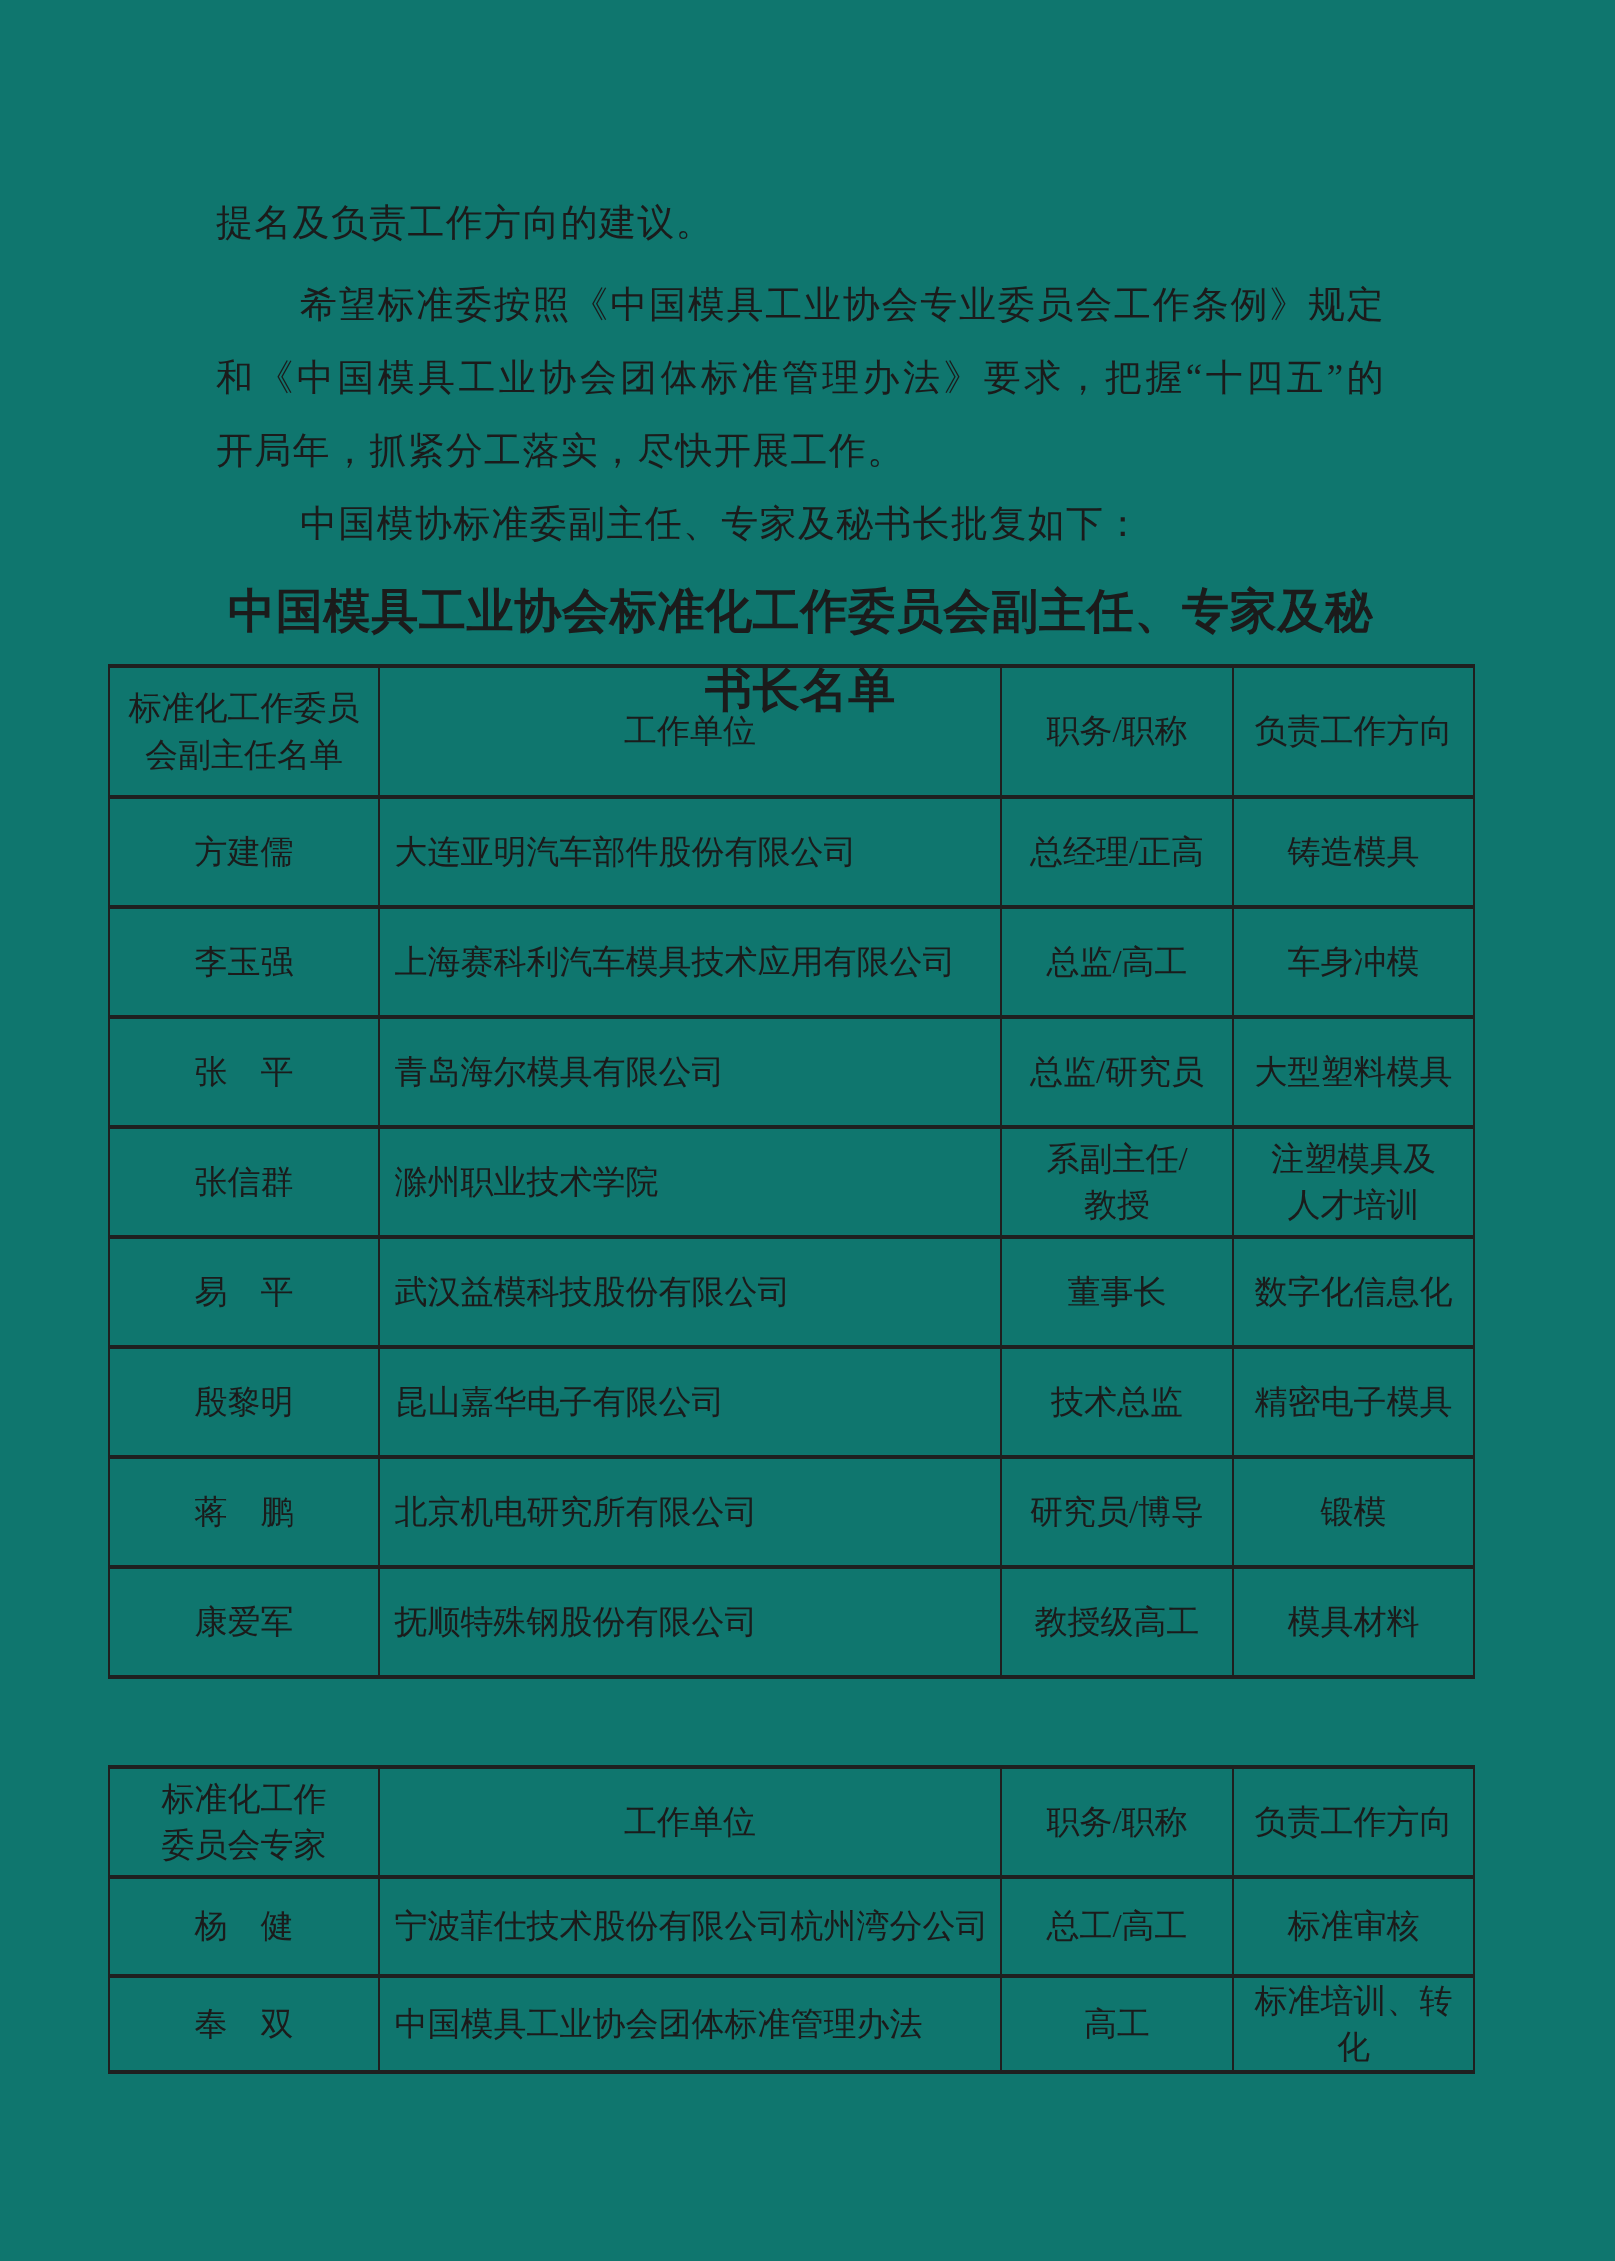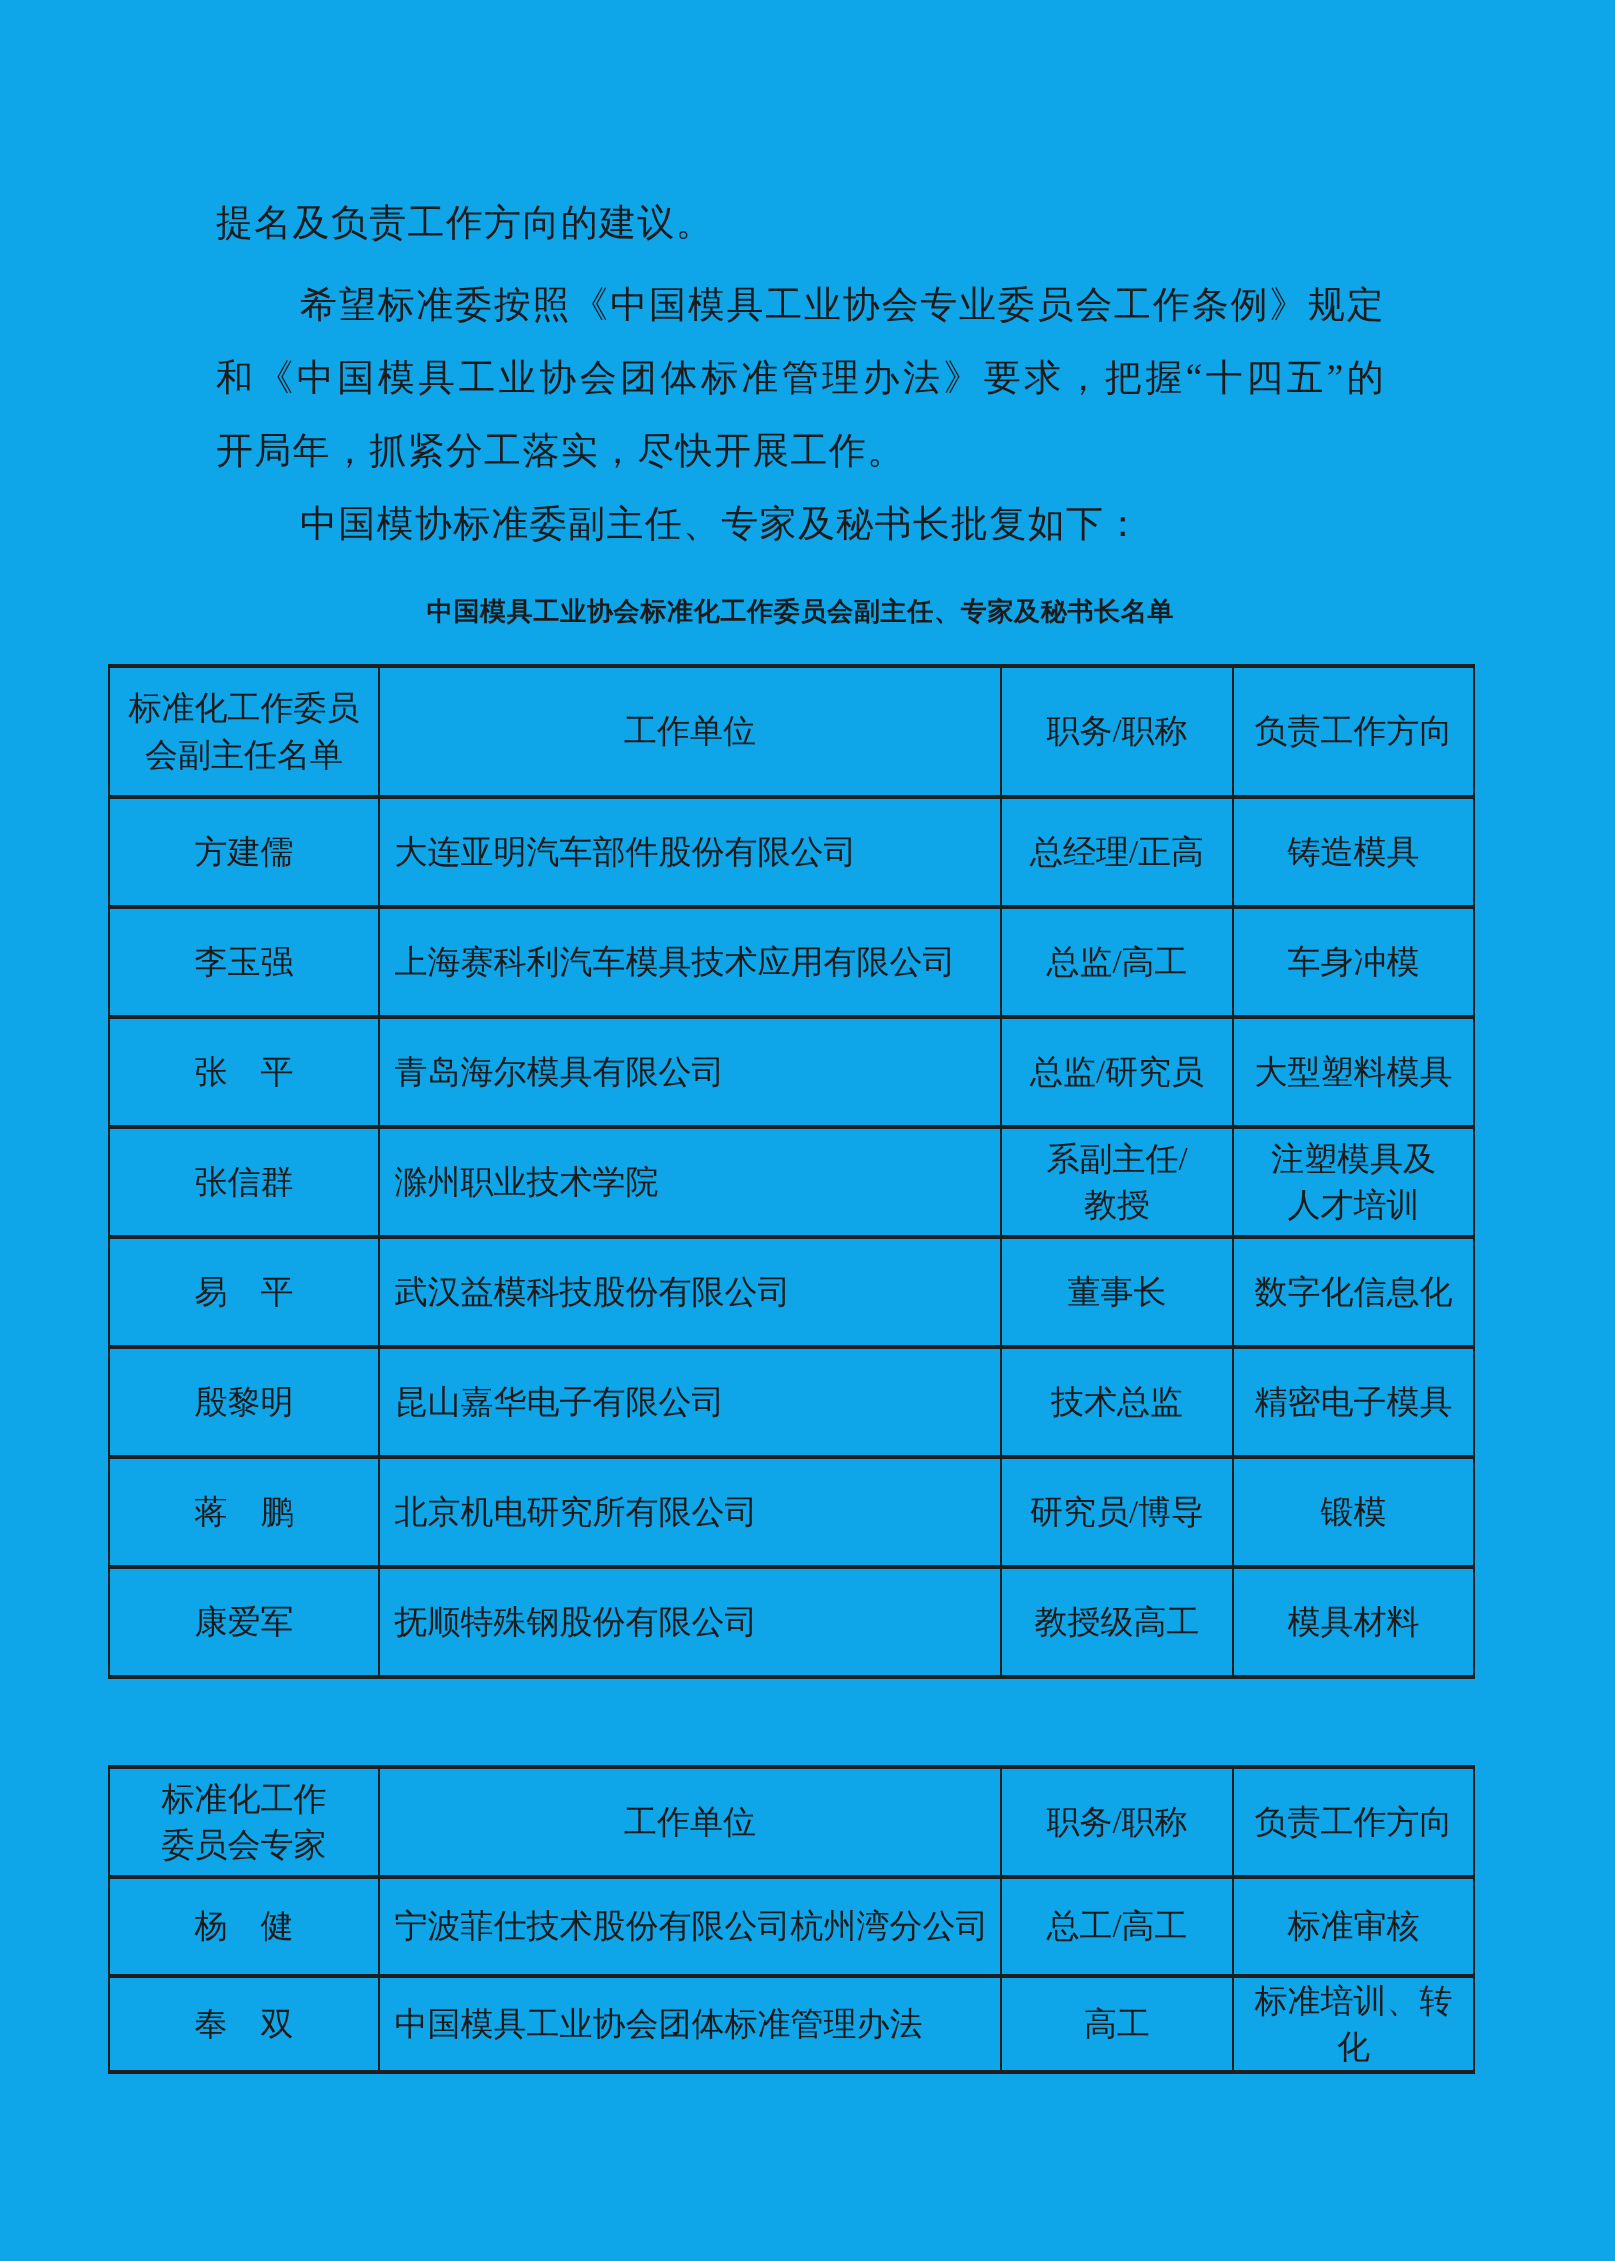--- a/index.html
+++ b/index.html
@@ -11,21 +11,21 @@
     width: 1616px;
     height: 2261px;
     position: relative;
     font-family: "Liberation Serif", "DejaVu Serif", serif;
     color: #1b1b1b;
     overflow: hidden;
   }
   .page {
     position: absolute;
     inset: 0;
-    background: #0ea5e9;
+    background: #0f766e;
   }
   
   .text-block {
     position: absolute;
     left: 216px;
     top: 186px;
     width: 1169px;
   }
   .line {
     font-size: 37px;
@@ -36,21 +36,21 @@
   }
   .line.justify {
     white-space: normal;
     text-align: justify;
     text-align-last: justify;
   }
   .line.indent { text-indent: 84px; }
   .line.para-gap { margin-top: 9.2px; }
   .doc-title {
     margin-top: 11.8px;
-    font-size: 26px;
+    font-size: 47px;
     font-weight: bold;
     line-height: 79px;
     height: 79px;
     text-align: center;
     letter-spacing: 0.7px;
   }
   
   table.roster {
     position: absolute;
     left: 108px;

